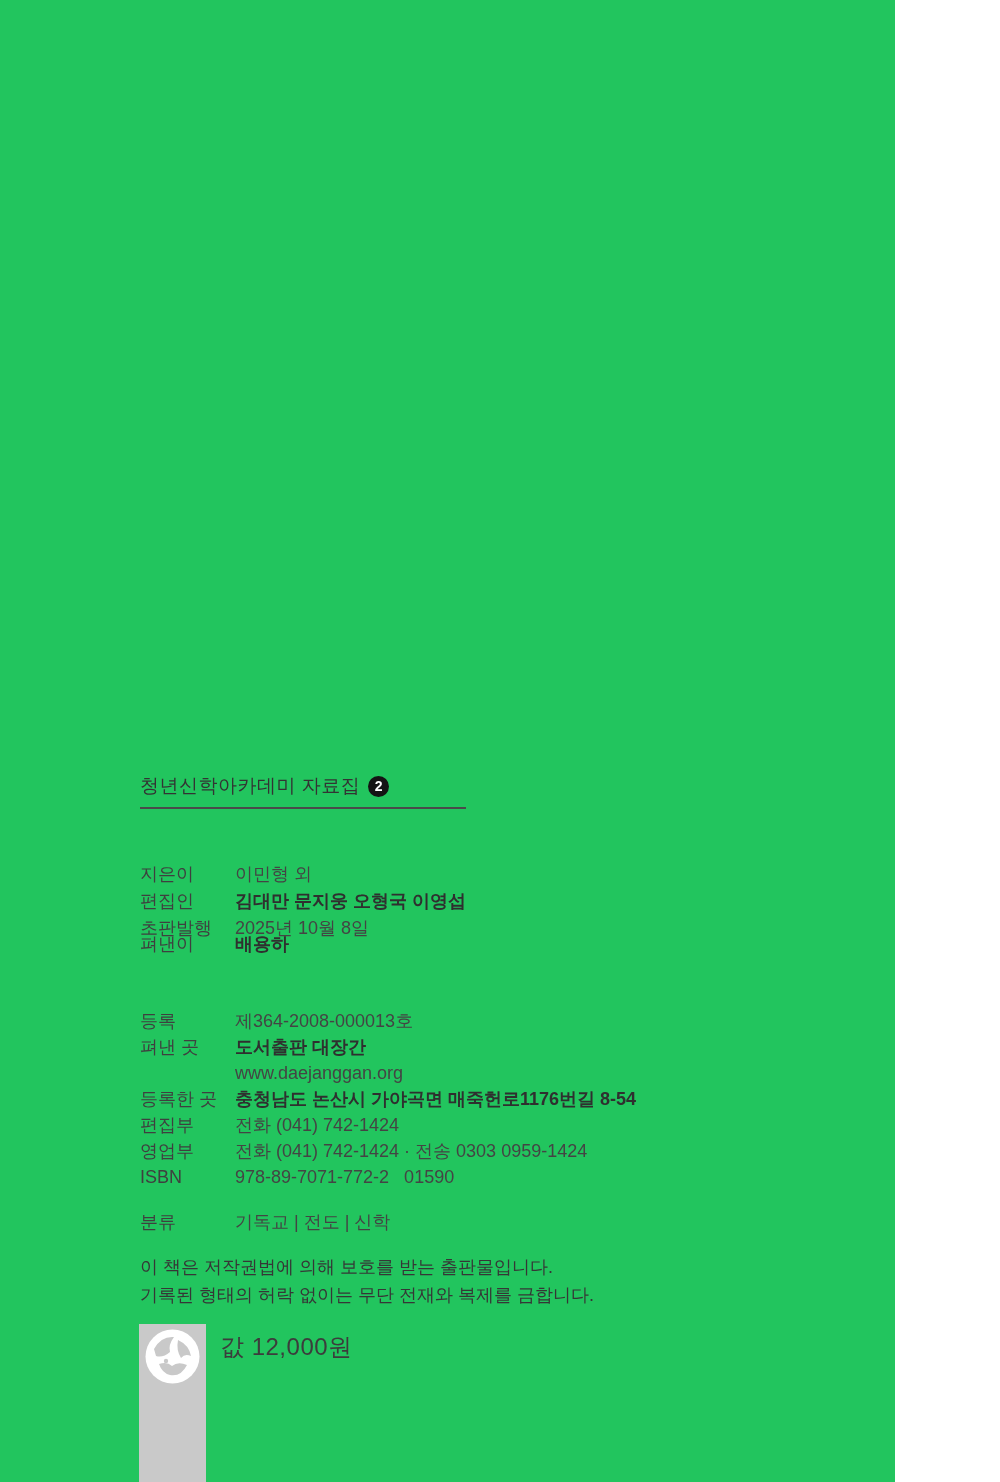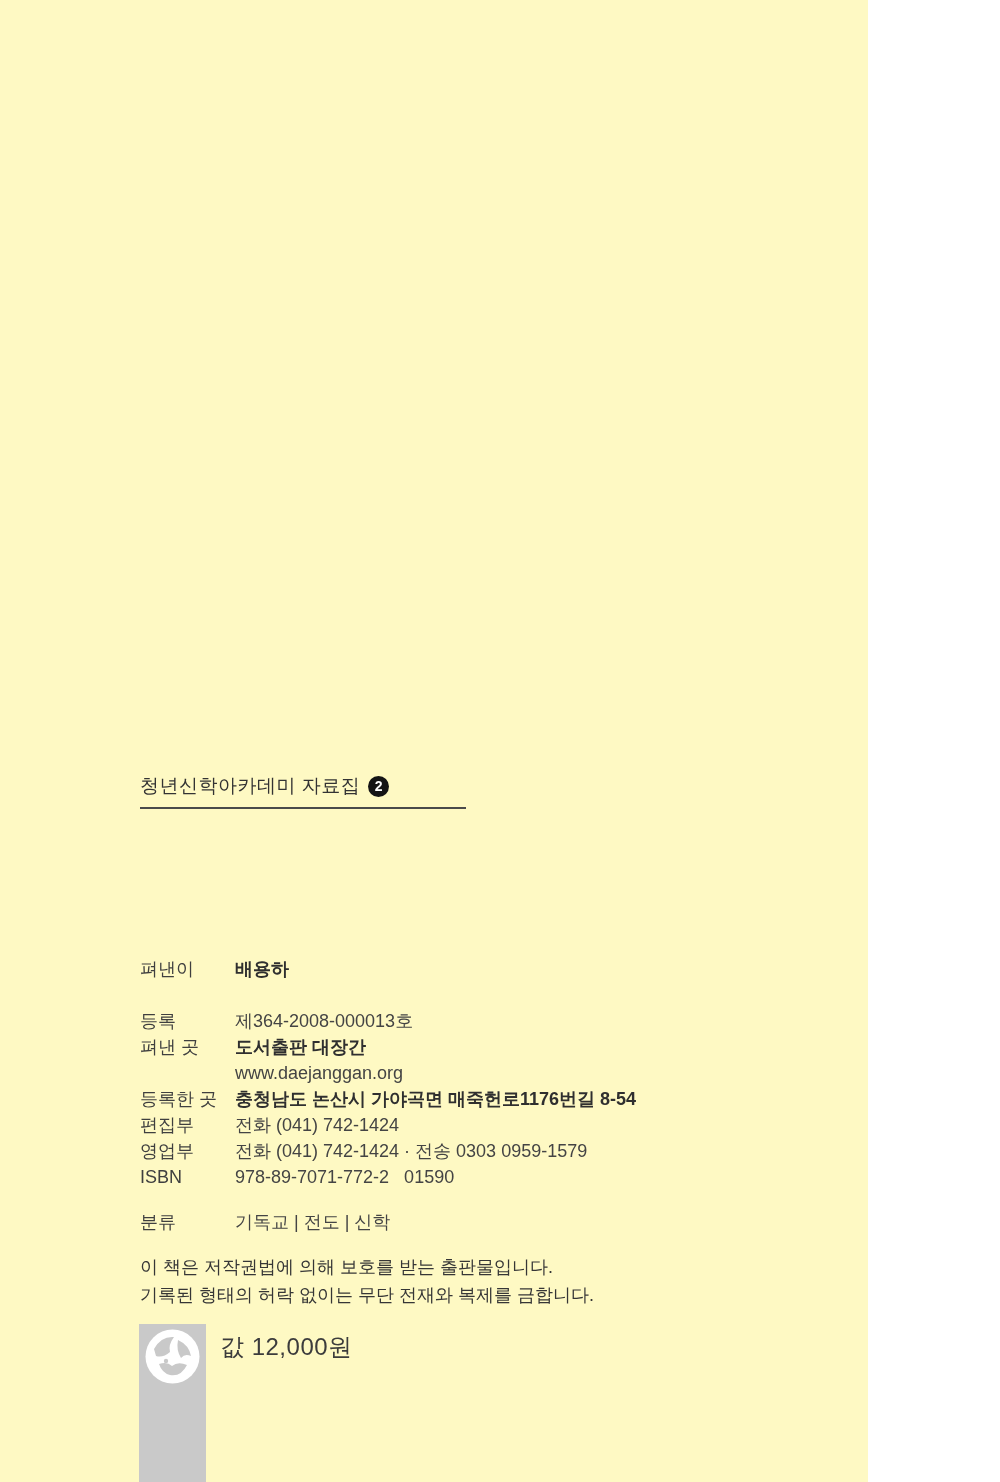--- a/index.html
+++ b/index.html
@@ -2,21 +2,21 @@
 <html><head>
 <meta charset="utf-8">
 <style>
   html, body { margin: 0; padding: 0; }
   body {
     width: 1000px; height: 1482px;
     background: #ffffff;
     font-family: "Liberation Sans", "DejaVu Sans", sans-serif;
     color: #3c3c3c;
   }
-  .page { position: relative; width: 868px; height: 1482px; background: #fef9c3; overflow: hidden; }
+  .page { position: relative; width: 868px; height: 1482px; background: #22c55e; overflow: hidden; padding-left: 27px; }
 
   
   .header { position: absolute; left: 140px; top: 774px; width: 327px; }
   .series-line { font-size: 19px; line-height: 24px; color: #333; letter-spacing: 0.5px; display: flex; align-items: center; }
   .badge {
     display: inline-flex; justify-content: center; align-items: center;
     width: 21px; height: 21px; border-radius: 50%;
     background: #141414; color: #fff;
     font-size: 14px; font-weight: 700; line-height: 21px;
     margin-left: 8px; flex: none;
@@ -45,22 +45,36 @@
 <div class="page">
 
   <div class="header">
     <div class="series-line">
       <span>청년신학아카데미 자료집</span>
       <span class="badge">2</span>
     </div>
     <hr class="rule">
   </div>
 
+  <div class="group g1" style="top:861px">
+    <div class="row">
+      <span class="label">지은이</span>
+      <span class="value">이민형 외</span>
+    </div>
+    <div class="row">
+      <span class="label">편집인</span>
+      <span class="value bold">김대만 문지웅 오형국 이영섭</span>
+    </div>
+    <div class="row">
+      <span class="label">초판발행</span>
+      <span class="value">2025년 10월 8일</span>
+    </div>
+  </div>
 
-  <div class="group g2" style="top:956px">
+  <div class="group g2" style="top:931px">
     <div class="row">
       <span class="label">펴낸이</span>
       <span class="value bold">배용하</span>
     </div>
   </div>
 
   <div class="group g3" style="top:1008px">
     <div class="row">
       <span class="label">등록</span>
       <span class="value">제364-2008-000013호</span>
@@ -76,21 +90,21 @@
     <div class="row">
       <span class="label">등록한 곳</span>
       <span class="value bold">충청남도 논산시 가야곡면 매죽헌로1176번길 8-54</span>
     </div>
     <div class="row">
       <span class="label">편집부</span>
       <span class="value">전화 (041) 742-1424</span>
     </div>
     <div class="row">
       <span class="label">영업부</span>
-      <span class="value">전화 (041) 742-1424 · 전송 0303 0959-1579</span>
+      <span class="value">전화 (041) 742-1424 · 전송 0303 0959-1424</span>
     </div>
     <div class="row">
       <span class="label">ISBN</span>
       <span class="value">978-89-7071-772-2   01590</span>
     </div>
   </div>
 
   <div class="group g4" style="top:1209px">
     <div class="row">
       <span class="label">분류</span>

